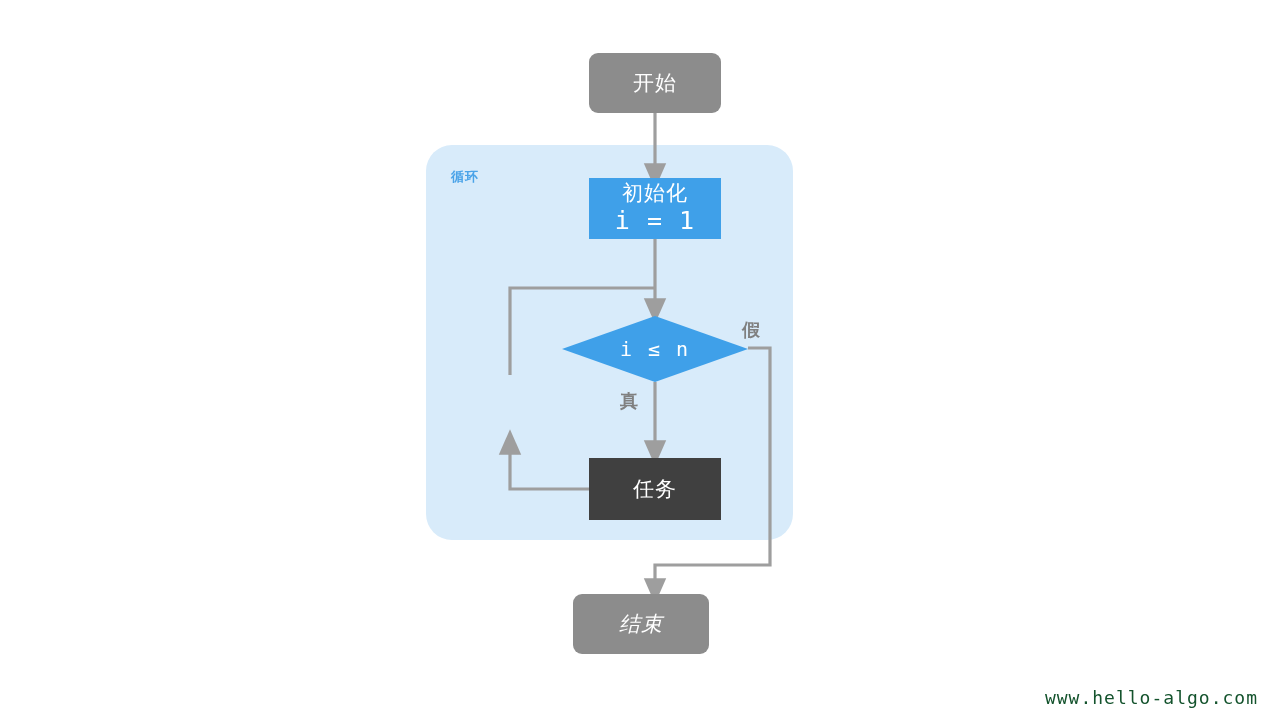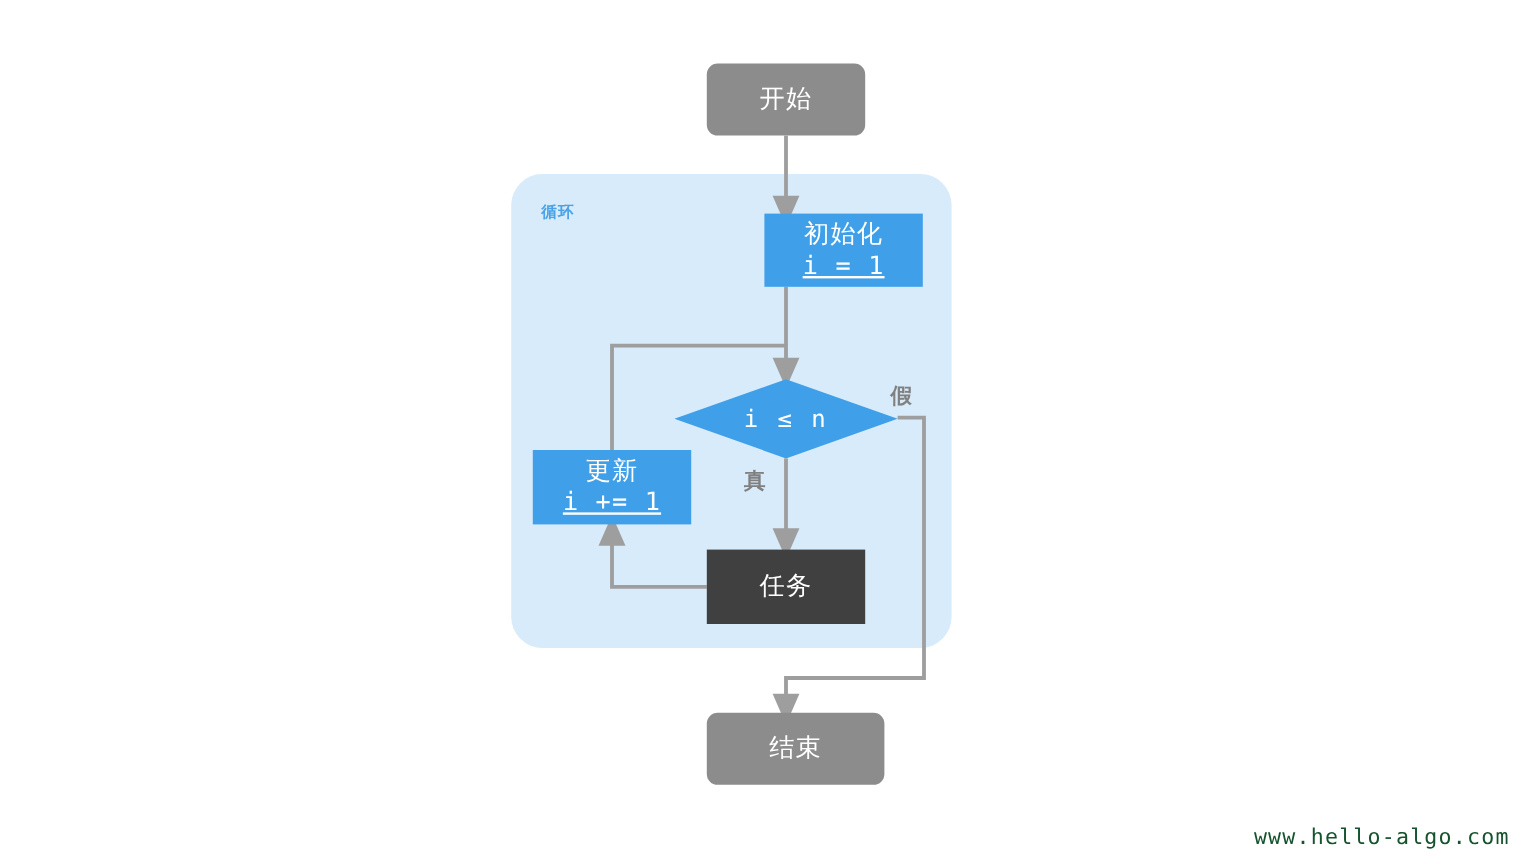--- a/index.html
+++ b/index.html
@@ -39,23 +39,22 @@
     line-height: 1.18;
     box-sizing: border-box;
   }
   .node .zh {
     font-family: "Liberation Sans", "DejaVu Sans", sans-serif;
     font-size: 21px;
     letter-spacing: 1px;
   }
   .node .code {
     font-family: "DejaVu Sans Mono", "Liberation Mono", monospace;
-    font-size: 21px;
+    font-size: 25px;
     letter-spacing: 1px;
-    text-decoration: underline;
   }
   
   .terminator {
     background: #8c8c8c;
     border-radius: 9px;
   }
   
   .process-blue { background: #3fa0e9; }
   .process-green { background: #404040; }
 
@@ -147,42 +146,38 @@
 
     <path d="M 589 489 L 510 489 L 510 442" stroke="#9e9e9e" stroke-width="3.2" fill="none" marker-end="url(#arrowhead)"></path>
 
     <path d="M 748 348 L 770 348 L 770 565 L 655 565 L 655 591" stroke="#9e9e9e" stroke-width="3.2" fill="none" marker-end="url(#arrowhead)"></path>
   </svg>
 
   <div class="node terminator" id="node-start" style="left:589px; top:53px; width:132px; height:60px;">
     <span class="zh">开始</span>
   </div>
 
-  <div class="node process-blue" id="node-init" style="left:589px; top:178px; width:132px; height:61px;margin-left:48px;">
+  <div class="node process-blue" id="node-init" style="left:589px; top:178px; width:132px; height:61px;">
     <span class="zh">初始化</span>
     <span class="code">i = 1</span>
   </div>
 
   <div id="decision-node">
     <svg width="186" height="66" viewBox="0 0 186 66">
       <polygon points="93,0 186,33 93,66 0,33" fill="#3fa0e9"></polygon>
     </svg>
     <span class="diamond-label">i ≤ n</span>
   </div>
 
-  <div class="node process-blue" id="node-update" style="left:444px; top:375px; width:132px; height:62px;">
-    <span class="zh">更新</span>
-    <span class="code">i += 1</span>
-  </div>
 
   <div class="node process-green" id="node-task" style="left:589px; top:458px; width:132px; height:62px;">
     <span class="zh">任务</span>
   </div>
 
-  <div class="node terminator" id="node-end" style="left:589px; top:594px; width:148px; height:60px;">
+  <div class="node terminator" id="node-end" style="left:573px; top:594px; width:136px; height:60px;font-style:italic;">
     <span class="zh">结束</span>
   </div>
 
   <div class="edge-label" id="edge-label-true">真</div>
   <div class="edge-label" id="edge-label-false">假</div>
 
   <div id="watermark">www.hello-algo.com</div>
 
 </div>
 

